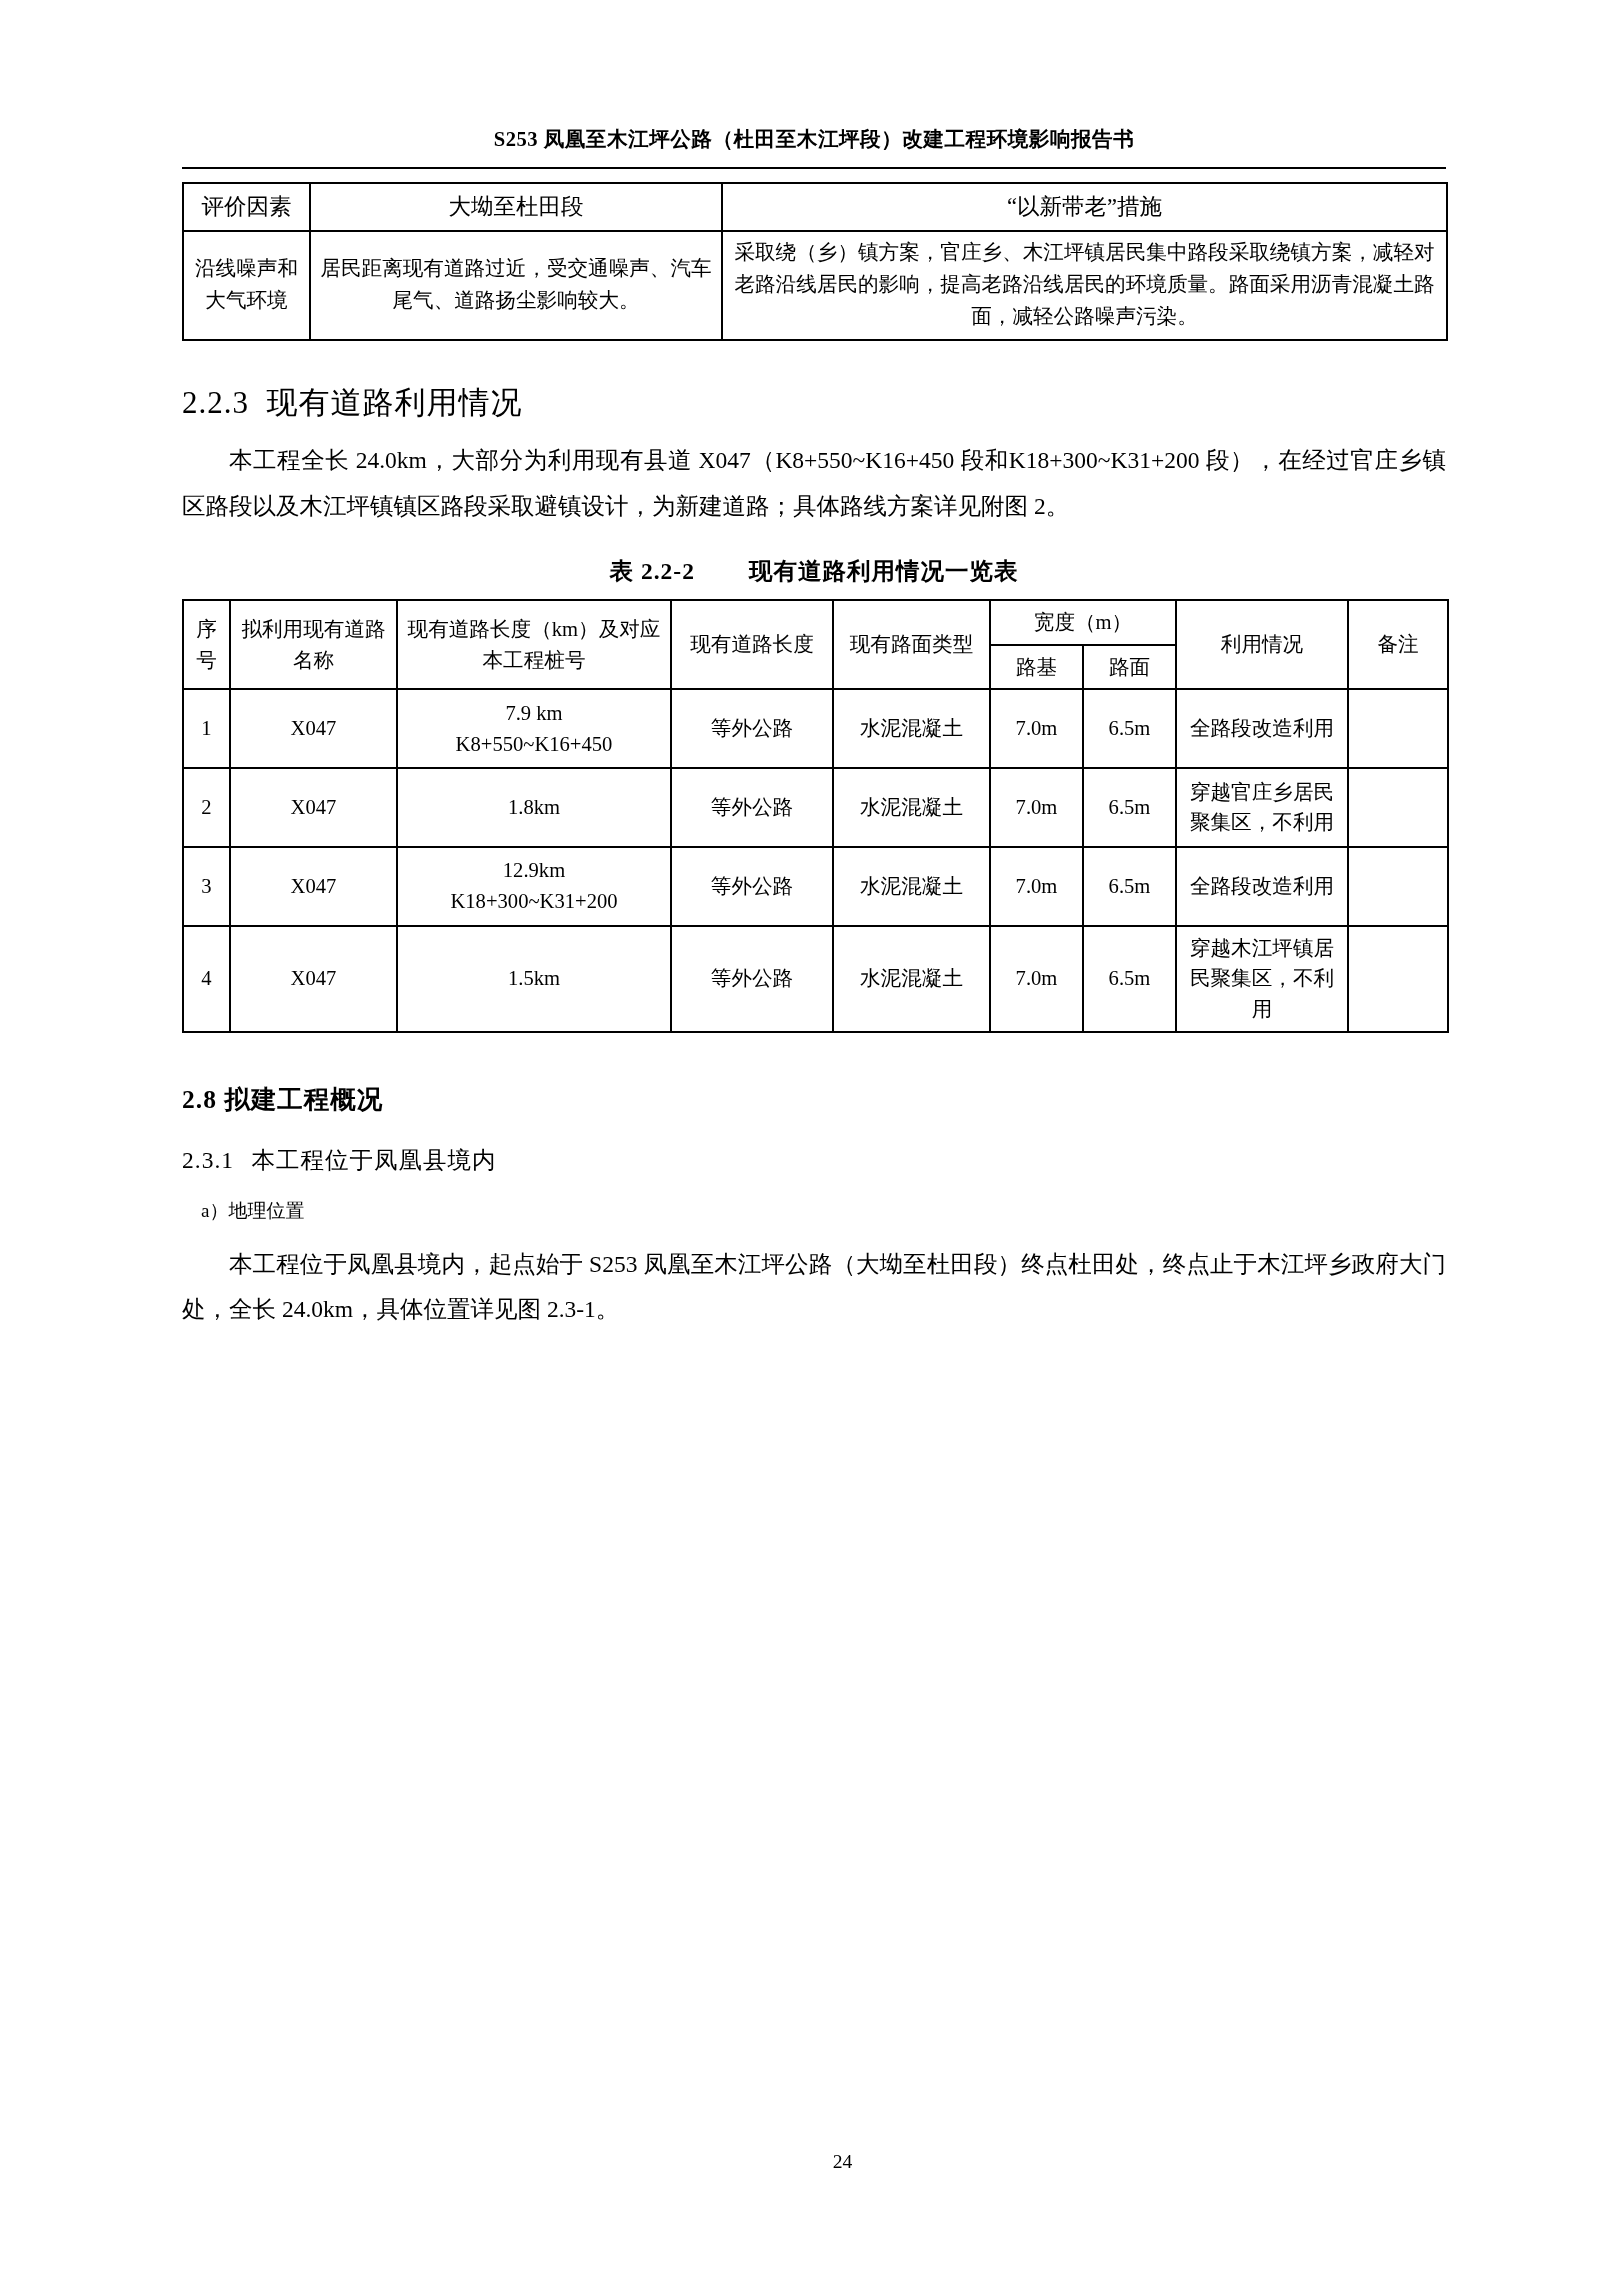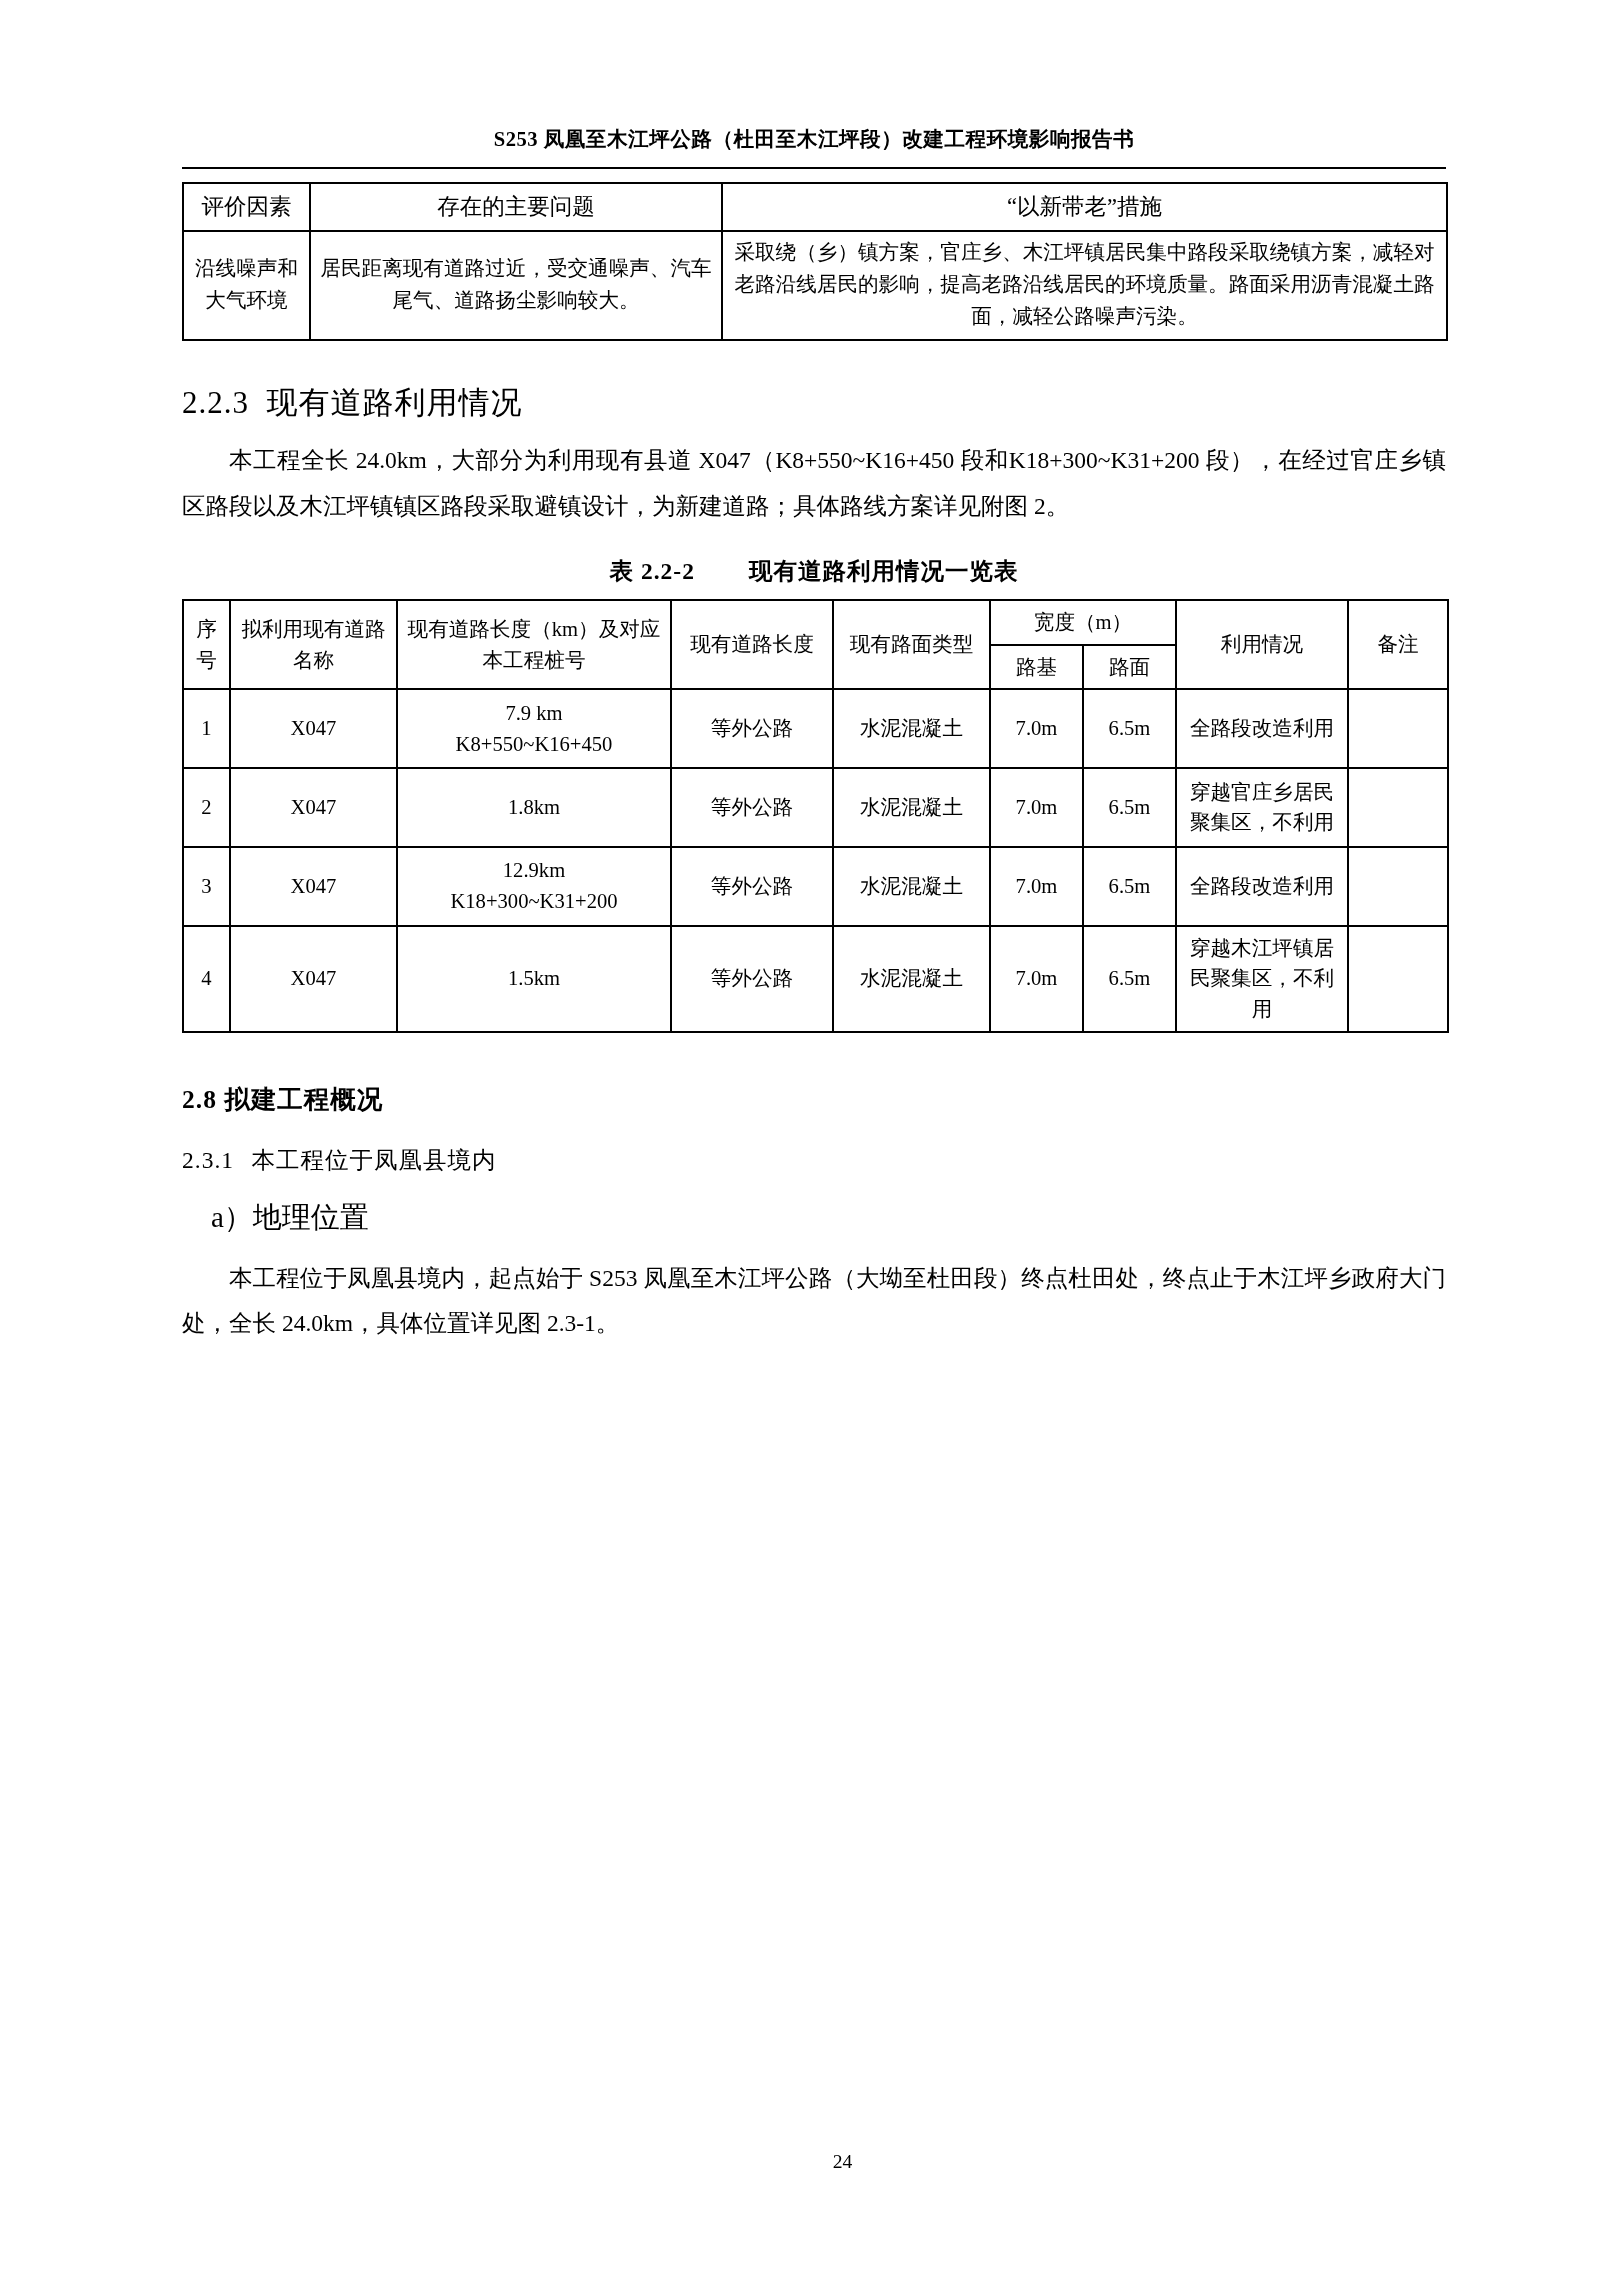--- a/index.html
+++ b/index.html
@@ -119,21 +119,21 @@
     margin: 49px 0 25.5px 0;
     letter-spacing: 1px;
   }
   .h3 {
     font-size: 23.5px;
     margin: 27.4px 0 21.6px 0;
     letter-spacing: 1px;
   }
   .h3 .num { margin-right: 17.6px; }
   .h4 {
-    font-size: 29px;
+    font-size: 19px;
     margin: 21.6px 0 17.6px 0;
     text-indent: 1em;
   }
 
   .page-number {
     position: absolute;
     bottom: 120px;
     left: 8px;
     width: 1621px;
     text-align: center;
@@ -153,21 +153,21 @@
 
     <table class="doc-table table1">
       <colgroup>
         <col class="c1">
           <col class="c2">
           <col class="c3">
       </colgroup>
       <tbody>
           <tr class="head">
         <td>评价因素</td>
-        <td>存在的主要问题</td>
+        <td>大坳至杜田段</td>
         <td>“以新带老”措施</td>
       </tr>
       <tr>
         <td class="cell-multi">沿线噪声和大气环境</td>
         <td class="cell-multi">居民距离现有道路过近，受交通噪声、汽车尾气、道路扬尘影响较大。</td>
         <td class="cell-multi">采取绕（乡）镇方案，官庄乡、木江坪镇居民集中路段采取绕镇方案，减轻对老路沿线居民的影响，提高老路沿线居民的环境质量。路面采用沥青混凝土路面，减轻公路噪声污染。</td>
       </tr>
     </tbody>
       </table>
 

